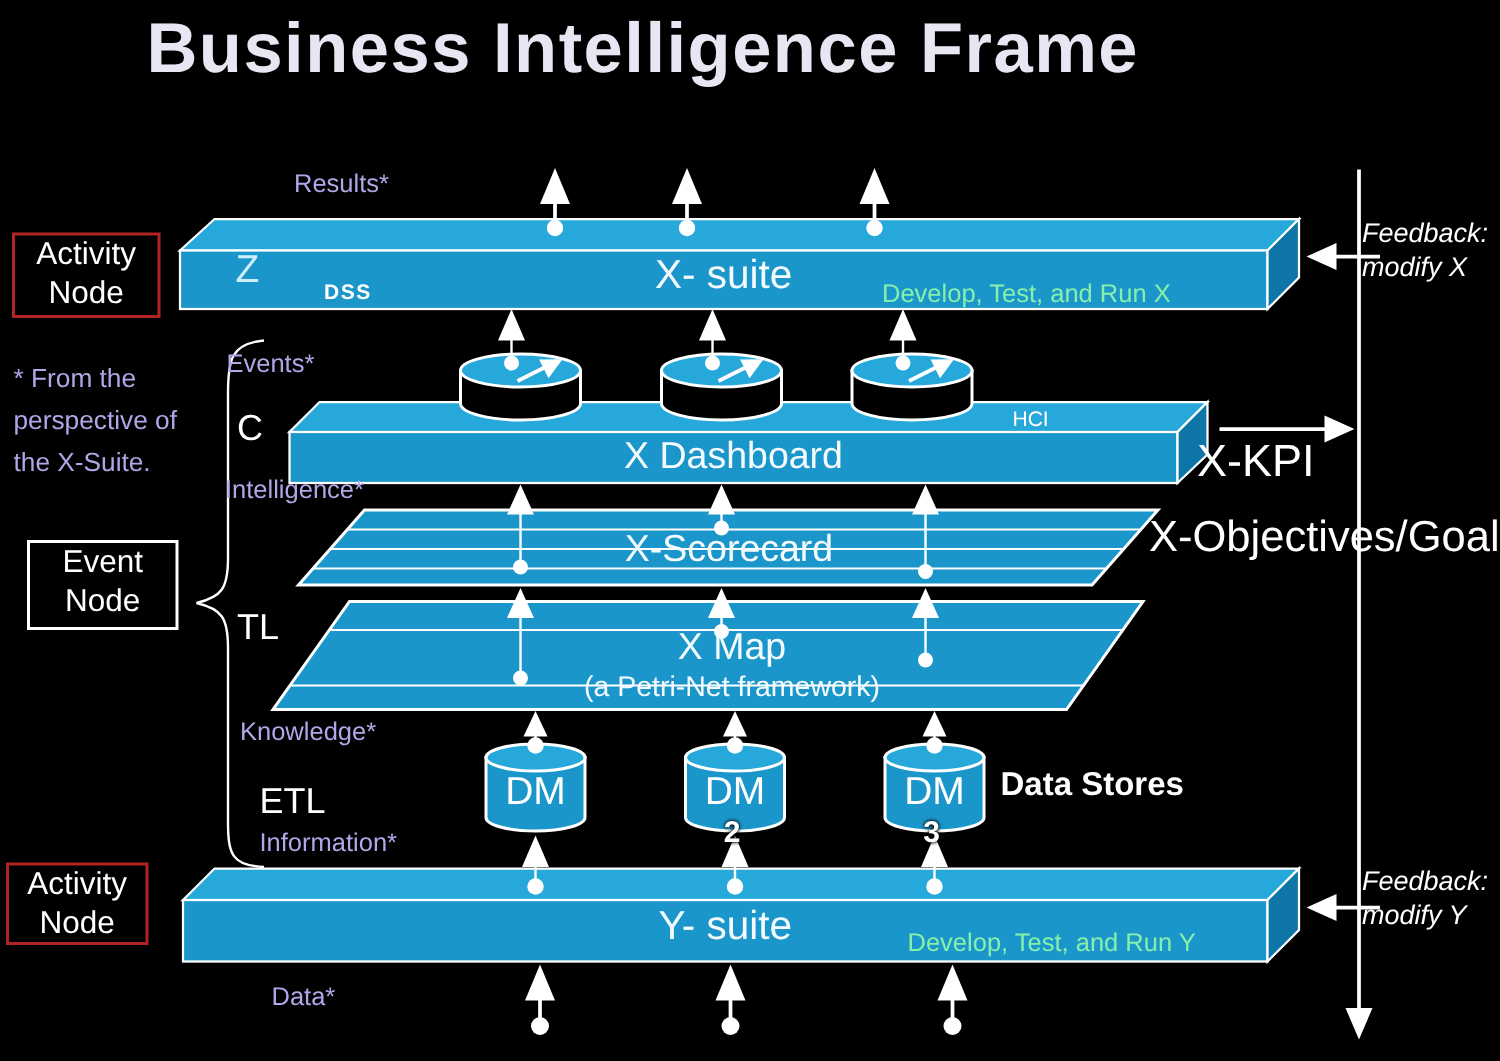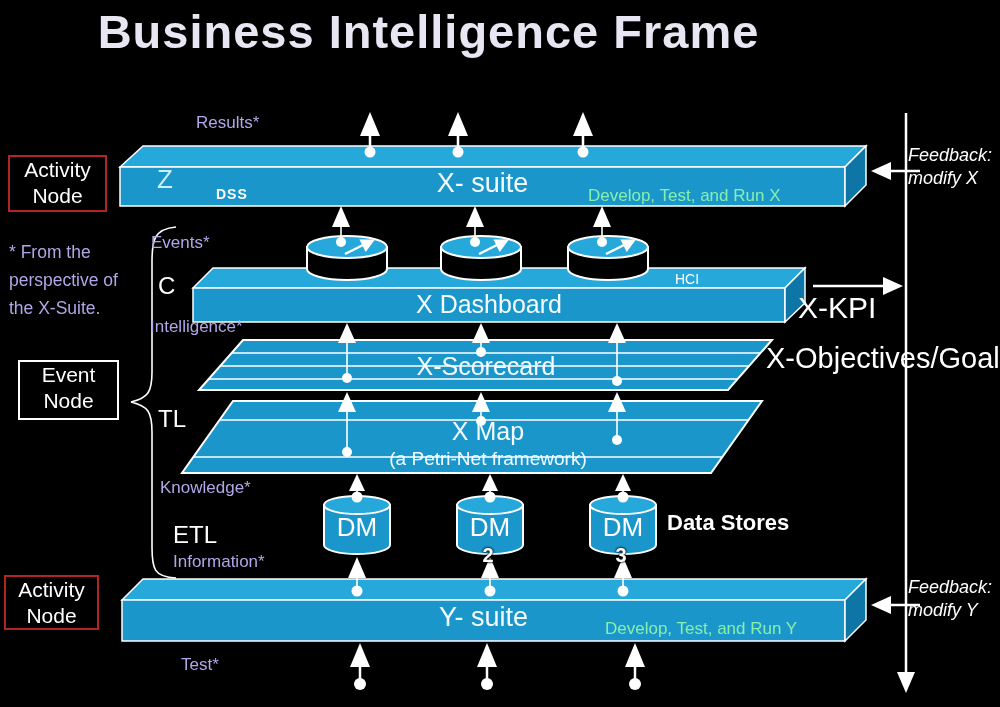--- a/index.html
+++ b/index.html
@@ -227,21 +227,21 @@
 </div>
 <div class="notebox redbox" style="left:4px;top:575px;width:91px;height:51px;">
   <span style="white-space:normal;width:80px;">Activity Node</span>
 </div>
 
 <div class="lbl flowlbl purple" style="left:168px;top:113px;margin-left:28px;">Results*</div>
 <div class="lbl flowlbl purple" style="left:151px;top:233px;">Events*</div>
 <div class="lbl flowlbl purple" style="left:150px;top:317px;">Intelligence*</div>
 <div class="lbl flowlbl purple" style="left:160px;top:478px;">Knowledge*</div>
 <div class="lbl flowlbl purple" style="left:173px;top:552px;">Information*</div>
-<div class="lbl flowlbl purple" style="left:181px;top:655px;">Test*</div>
+<div class="lbl flowlbl purple" style="left:181px;top:655px;">Data*</div>
 
 <div class="lbl zlbl" style="left:157px;top:164px;">Z</div>
 <div class="lbl dss" style="left:204px;top:186px;">DSS</div>
 <div class="lbl stage" style="left:158px;top:272px;">C</div>
 <div class="lbl stage" style="left:158px;top:405px;">TL</div>
 <div class="lbl stage" style="left:173px;top:521px;">ETL</div>
 
 <div class="lbl bar-title" style="left:120px;top:168px;width:725px;">X- suite</div>
 <div class="lbl bar-sub" style="left:588px;top:186px;">Develop, Test, and Run X</div>
 

